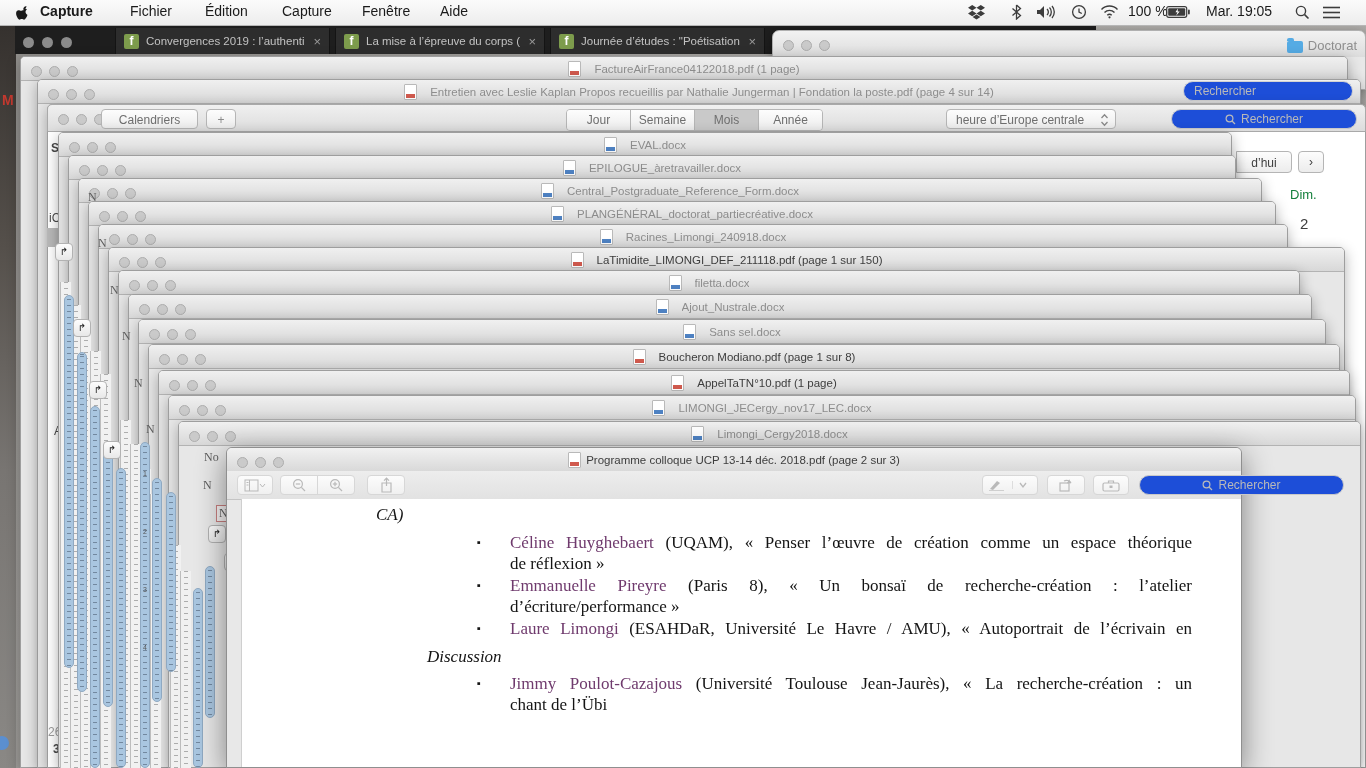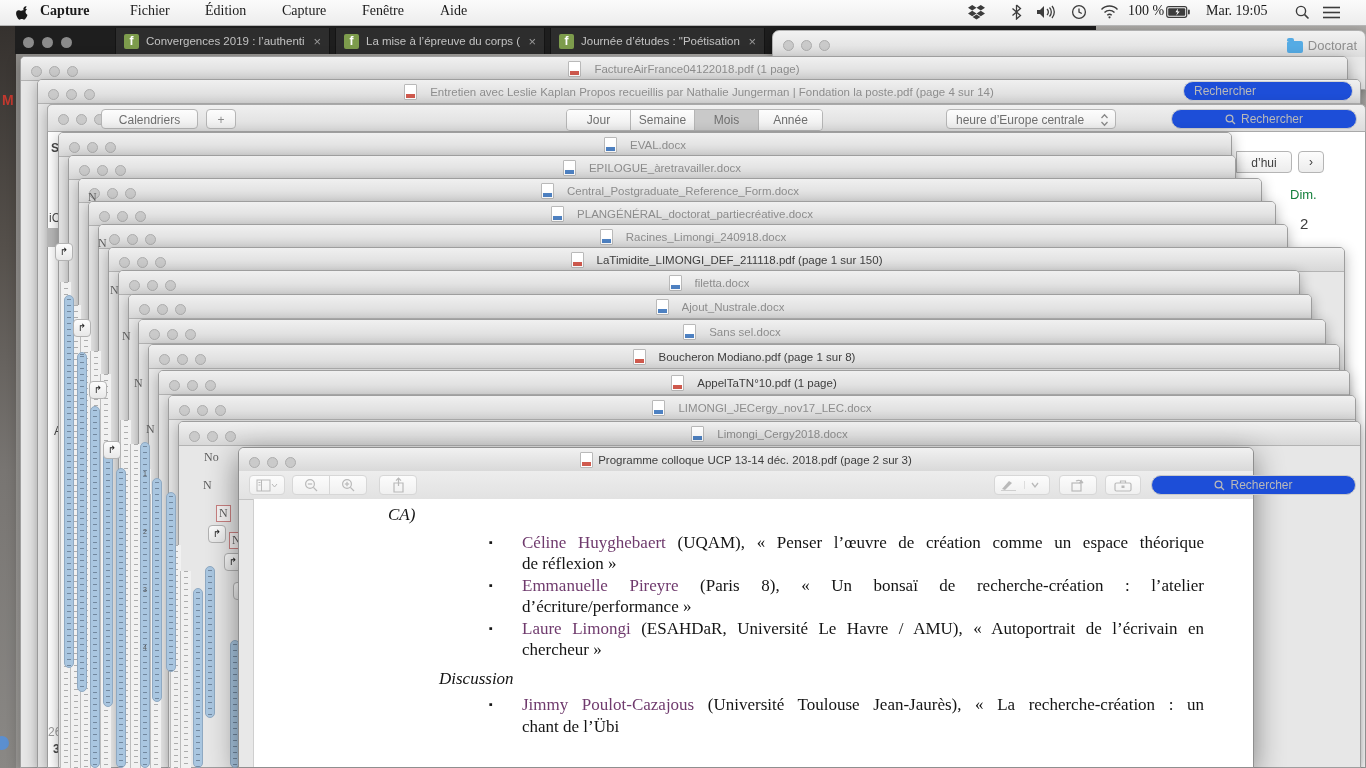--- a/index.html
+++ b/index.html
@@ -2,21 +2,21 @@
 <html><head>
 <meta charset="utf-8">
 <style>
   html,body{margin:0;padding:0;}
   body{width:1366px;height:768px;overflow:hidden;position:relative;
        background:linear-gradient(120deg,#8f8d8a,#a7a5a2 40%,#b3b1ae);
        font-family:"Liberation Sans",sans-serif;-webkit-font-smoothing:antialiased;}
   .abs{position:absolute;}
   
   #menubar{left:0;top:0;width:1366px;height:25px;background:linear-gradient(#fbfbfb,#ededed);
-           border-bottom:1px solid #b6b6b6;z-index:100;font-size:14px;color:#1a1a1a;font-family:Liberation Serif, serif;}
+           border-bottom:1px solid #b6b6b6;z-index:100;font-size:14px;color:#1a1a1a;}
   .mb-item{position:absolute;top:3px;white-space:nowrap;}
   .mb-bold{font-weight:bold;}
   .mb-ico svg{display:block;}
   
   #browser{left:15px;top:25px;width:1081px;height:29px;background:#1e1e1e;z-index:5;}
   .btab{position:absolute;top:3px;height:26px;background:#2d2d2d;border-left:1px solid #141414;
         border-right:1px solid #141414;display:flex;align-items:center;padding:0 8px;box-sizing:border-box;}
   .btab .fb{width:15px;height:15px;background:#7d9c4c;border-radius:2px;color:#fff;
         font-weight:bold;font-size:12px;line-height:15px;text-align:center;margin-right:7px;flex:none;}
   .btab .ttl{color:#c2c2c2;font-size:11.5px;white-space:nowrap;overflow:hidden;flex:1;}
@@ -66,21 +66,21 @@
         background-image:repeating-linear-gradient(180deg,rgba(60,75,95,.5) 0 1px,transparent 1px 6px);
         background-size:4px 100%;background-position:center 3px;background-repeat:repeat-y;}
   .deco-n{position:absolute;font-family:"Liberation Serif",serif;font-size:12px;color:#5d5d5d;z-index:42;}
   .deco-n.red{border:1px solid #c98080;padding:0 2px;background:#f6f3f3;}
   .tabstop{position:absolute;width:16px;height:16px;background:linear-gradient(#fdfdfd,#e8e8e8);
         border:1px solid #b2b2b2;border-radius:4px;z-index:42;font-size:10px;color:#222;
         text-align:center;line-height:15px;}
   .side-letter{position:absolute;z-index:12;font-size:12px;color:#4a4a4a;}
   .rnum{position:absolute;z-index:42;font-size:7px;color:#555;width:10px;text-align:center;}
   
-  #preview{left:238px;top:447px;width:1016px;height:321px;background:#e8e8e8;border:1px solid #8f8f8f;
+  #preview{left:226px;top:447px;width:1016px;height:321px;background:#e8e8e8;border:1px solid #8f8f8f;
         border-radius:6px 6px 0 0;z-index:50;box-shadow:0 8px 30px rgba(0,0,0,.45);box-sizing:border-box;}
   #ptitle{position:absolute;left:0;top:0;right:0;height:23px;border-radius:5px 5px 0 0;
         background:linear-gradient(#f1f1f1,#d9d9d9);border-bottom:1px solid #bcbcbc;
         display:flex;align-items:center;justify-content:center;}
   #ptoolbar{position:absolute;left:0;top:23px;right:0;height:28px;background:linear-gradient(#ededed,#e2e2e2);
         border-bottom:1px solid #c4c4c4;}
   .pbtn{position:absolute;top:4px;height:20px;background:linear-gradient(#fcfcfc,#f0f0f0);
         border:1px solid #d7d7d7;border-radius:4px;box-sizing:border-box;display:flex;
         align-items:center;justify-content:center;color:#bdbdbd;}
   .pbtn svg{display:block;}
@@ -408,21 +408,20 @@
     </div>
   </div>
   <div id="page">
     <div id="doc">
         <div class="dline" style="margin-left: 134px; width: 816px;"><span class="seg-i">CA)</span></div>
         <div class="dline just" style="margin-left: 268px; width: 682px; margin-top: 6px;"><span class="blt">▪</span><span class="seg-l">Céline Huyghebaert</span><span> (UQAM), « Penser l’œuvre de création comme un espace théorique</span></div>
         <div class="dline" style="margin-left: 268px; width: 682px;"><span>de réflexion »</span></div>
         <div class="dline just" style="margin-left: 268px; width: 682px;"><span class="blt">▪</span><span class="seg-l">Emmanuelle Pireyre</span><span> (Paris 8), « Un bonsaï de recherche-création : l’atelier</span></div>
         <div class="dline" style="margin-left: 268px; width: 682px;"><span>d’écriture/performance »</span></div>
         <div class="dline just" style="margin-left: 268px; width: 682px;"><span class="blt">▪</span><span class="seg-l">Laure Limongi</span><span> (ESAHDaR, Université Le Havre / AMU), « Autoportrait de l’écrivain en</span></div>
-        <div class="dline" style="margin-left: 268px; width: 682px;"><span>chercheur »</span></div>
         <div class="dline" style="margin-left: 185px; width: 765px; margin-top: 7px;"><span class="seg-i">Discussion</span></div>
         <div class="dline just" style="margin-left: 268px; width: 682px; margin-top: 5px;"><span class="blt">▪</span><span class="seg-l">Jimmy Poulot-Cazajous</span><span> (Université Toulouse Jean-Jaurès), « La recherche-création : un</span></div>
         <div class="dline" style="margin-left: 268px; width: 682px;"><span>chant de l’Übi</span></div>
       </div>
   </div>
 </div>
 
 <div class="abs" id="menubar">
   <div class="mb-item mb-ico" style="left:16px;top:5px;">
     <svg width="14" height="16" viewBox="0 0 16 18" fill="#1a1a1a">

